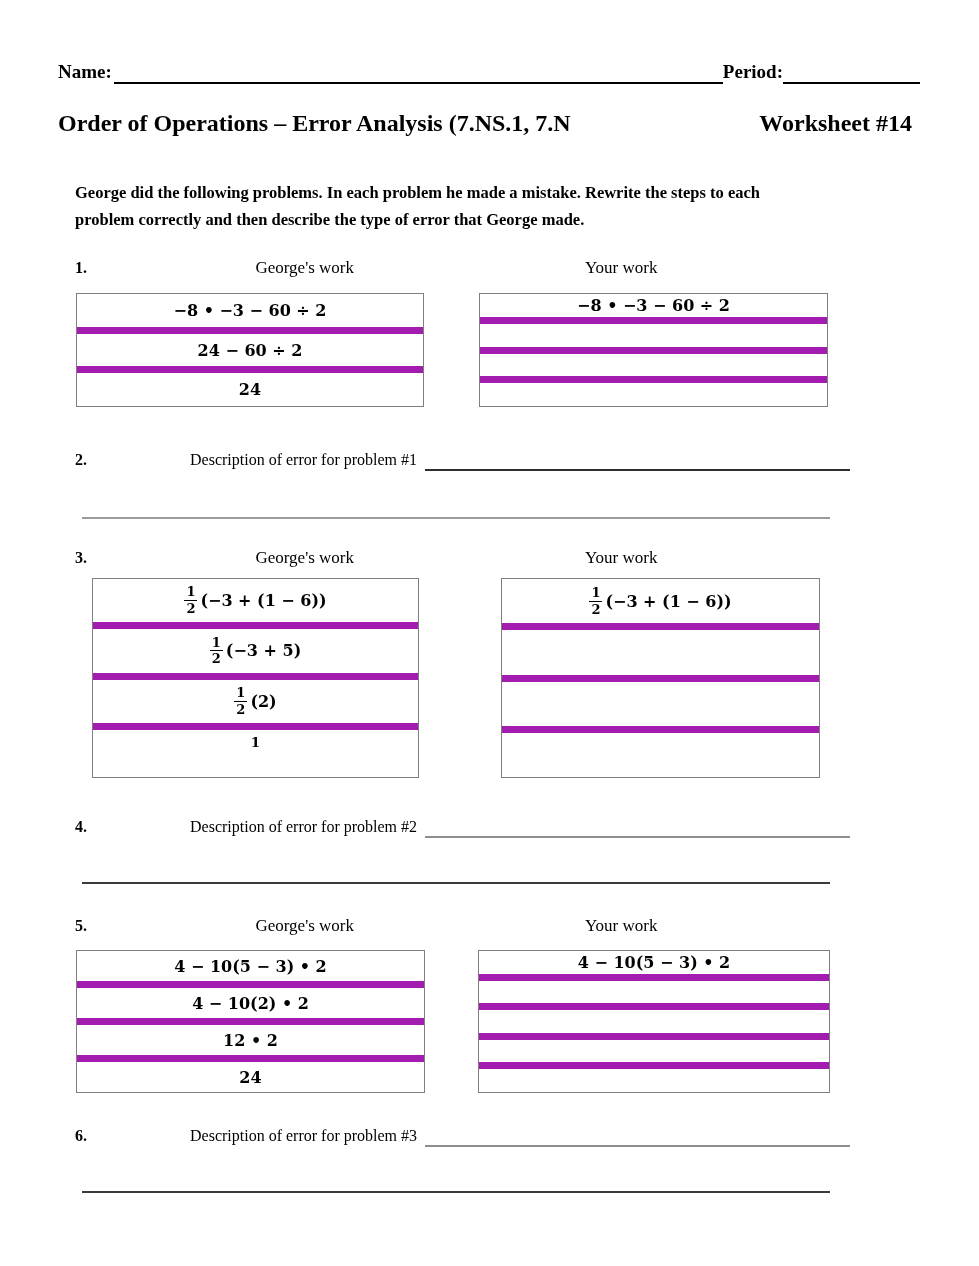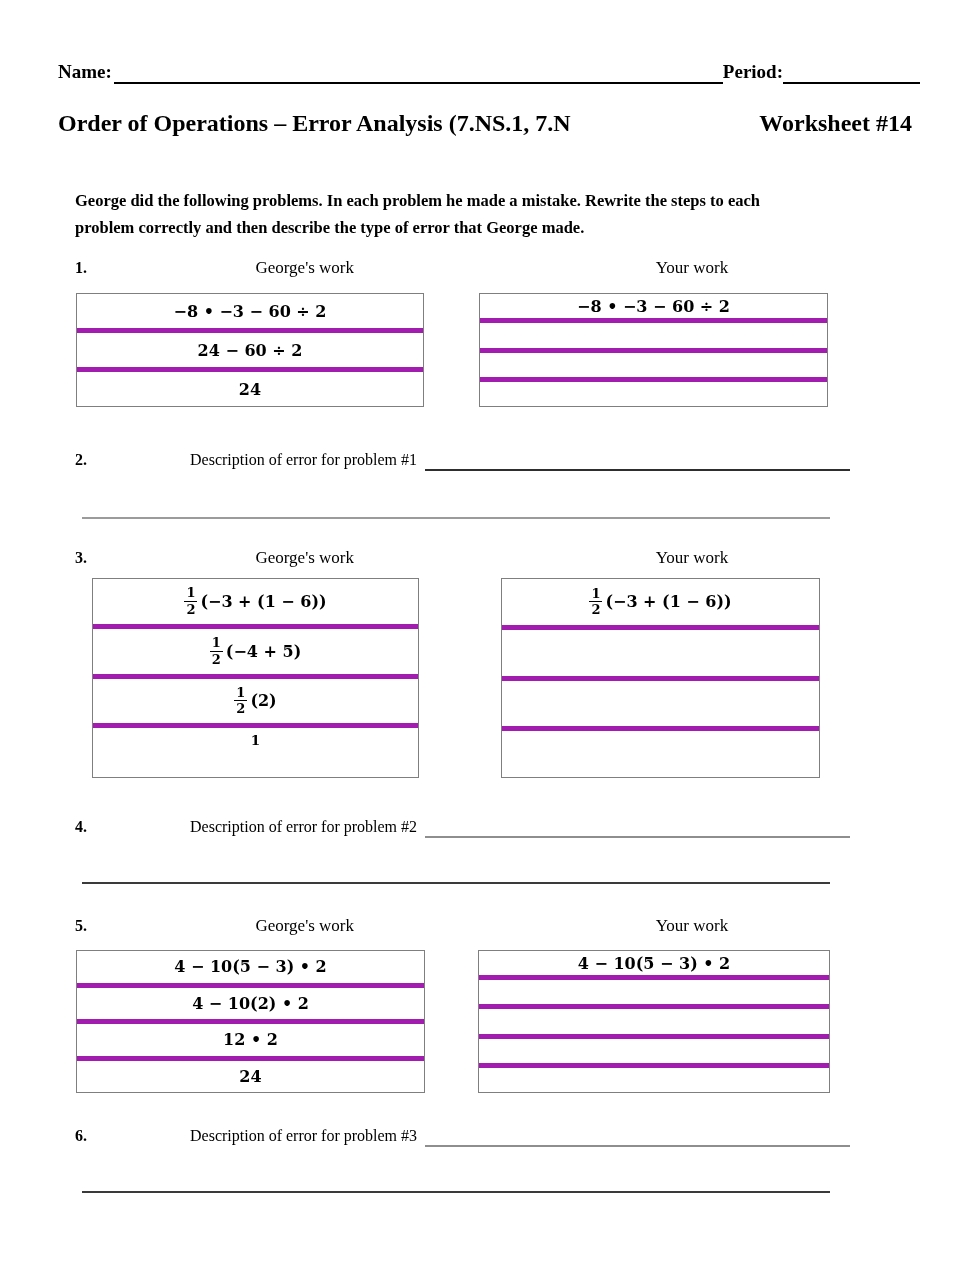--- a/index.html
+++ b/index.html
@@ -21,36 +21,36 @@
   .blank{border-bottom:2px solid #000;height:24px;box-sizing:border-box;}
   .name-blank{flex:1;margin-left:2px;}
   .period-blank{width:137px;}
   .title-row{
     position:absolute;left:58px;top:110px;width:854px;
     display:flex;justify-content:space-between;
     font-weight:bold;font-size:24px;line-height:26px;
   }
   .instructions{
     position:absolute;left:75px;top:179px;width:820px;
-    font-weight:bold;font-size:16.5px;line-height:27px;margin-top:8px;
+    font-weight:bold;font-size:16.5px;line-height:27px;
   }
   
   .prob-header{position:absolute;left:0;width:979px;height:22px;font-size:17px;line-height:22px;}
   .pnum{position:absolute;left:75px;font-weight:bold;font-size:16px;}
   .glabel{position:absolute;left:140px;width:214px;text-align:right;}
-  .ylabel{position:absolute;left:585px;width:214px;text-align:center;}
+  .ylabel{position:absolute;left:585px;width:214px;}
   
   .wtable{
     position:absolute;box-sizing:border-box;
     border:1px solid #7f7f7f;background:#fff;
     display:flex;flex-direction:column;font-weight:bold;
   }
   .trow{
     flex:1;display:flex;align-items:center;justify-content:center;
-    border-top:5px solid #a21caf;
+    border-top:7px solid #a21caf;
     font-size:16px;font-family:"DejaVu Serif", serif;
   }
   .trow:first-child{border-top:none;}
   .trow.top-align{align-items:flex-start;padding-top:4px;}
   .math{white-space:pre;}
   .math.small{font-size:13.5px;}
   .frac{
     display:inline-flex;flex-direction:column;align-items:center;
     line-height:1.05;font-size:13px;margin-right:3px;
   }
@@ -134,21 +134,21 @@
           <span class="fn">1</span>
           <span class="fd">2</span>
         </span>
         <span class="math">(−3 + (1 − 6))</span>
       </div>
       <div class="trow">
         <span class="frac">
           <span class="fn">1</span>
           <span class="fd">2</span>
         </span>
-        <span class="math">(−4 + 5)</span>
+        <span class="math">(−3 + 5)</span>
       </div>
       <div class="trow">
         <span class="frac">
           <span class="fn">1</span>
           <span class="fd">2</span>
         </span>
         <span class="math">(2)</span>
       </div>
       <div class="trow top-align">
         <span class="math small">1</span>

